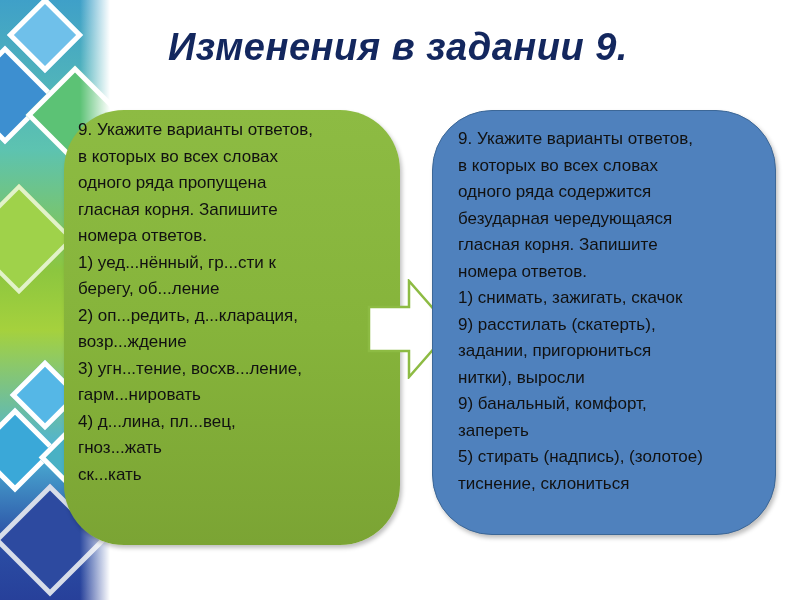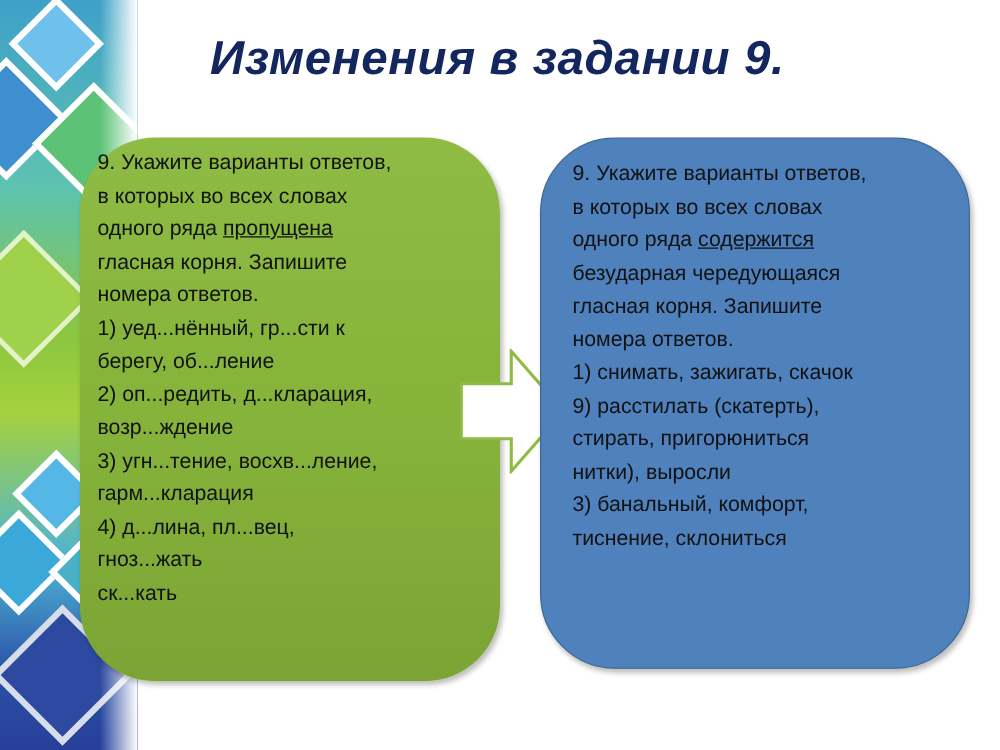--- a/index.html
+++ b/index.html
@@ -31,21 +31,21 @@
       left: 64px; top: 110px; width: 336px; height: 435px;
       background: linear-gradient(180deg, #8dbb43 0%, #86b43b 50%, #7ba434 100%);
       border-radius: 60px; padding: 7px 10px 0 14px;
     }
     .box.blue {
       left: 432px; top: 110px; width: 344px; height: 425px;
       background: #4f81bd; border: 1.5px solid #3c6797;
       border-radius: 60px; padding: 15px 10px 0 25px;
     }
     .line { white-space: nowrap; }
-    .u { text-decoration: underline; }
+    .u { }
     .arrow { position: absolute; left: 367px; top: 279px; width: 86px; height: 100px; }
   </style>
 </head>
 <body>
 
 <div class="deco">
   <div class="sq" style="left:18px;top:8px;width:44px;height:44px;background:#6fc0ea;border:5px solid #fff;"></div>
   <div class="sq" style="left:-30px;top:60px;width:60px;height:60px;background:#3d8fd0;border:5px solid #fff;"></div>
   <div class="sq" style="left:40px;top:80px;width:60px;height:60px;background:#5cc275;border:5px solid #fff;"></div>
   <div class="sq" style="left:-20px;top:200px;width:70px;height:70px;background:#9fd24a;border:4px solid rgba(255,255,255,0.7);"></div>
@@ -61,36 +61,38 @@
   <div class="line"> 9. Укажите варианты ответов,</div>
   <div class="line">в которых во всех словах</div>
   <div class="line"><span>одного ряда </span><span class="u">пропущена</span></div>
   <div class="line">гласная корня. Запишите</div>
   <div class="line">номера ответов.</div>
   <div class="line">1) уед...нённый, гр...сти к</div>
   <div class="line">берегу, об...ление</div>
   <div class="line">2) оп...редить, д...кларация,</div>
   <div class="line">возр...ждение</div>
   <div class="line">3) угн...тение, восхв...ление,</div>
-  <div class="line">гарм...кларация</div>
+  <div class="line">гарм...нировать</div>
   <div class="line">4) д...лина, пл...вец,</div>
   <div class="line">гноз...жать</div>
   <div class="line">ск...кать</div>
 </div>
 
 <svg class="arrow" viewBox="0 0 86 100">
   <polygon points="2,28 42,28 42,2 84,50 42,98 42,72 2,72" fill="#ffffff" stroke="#8dbb43" stroke-width="2.5" stroke-linejoin="miter"></polygon>
 </svg>
 
 <div class="box blue">
   <div class="line"> 9. Укажите варианты ответов,</div>
   <div class="line">в которых во всех словах</div>
   <div class="line"><span>одного ряда </span><span class="u">содержится</span></div>
   <div class="line">безударная чередующаяся</div>
   <div class="line">гласная корня. Запишите</div>
   <div class="line">номера ответов.</div>
   <div class="line">1) снимать, зажигать, скачок</div>
   <div class="line">9) расстилать (скатерть),</div>
-  <div class="line">стирать, пригорюниться</div>
+  <div class="line">задании, пригорюниться</div>
   <div class="line">нитки), выросли</div>
-  <div class="line">3) банальный, комфорт,</div>
+  <div class="line">9) банальный, комфорт,</div>
+  <div class="line">запереть</div>
+  <div class="line">5) стирать (надпись), (золотое)</div>
   <div class="line">тиснение, склониться</div>
 </div>
 
 </body></html>

